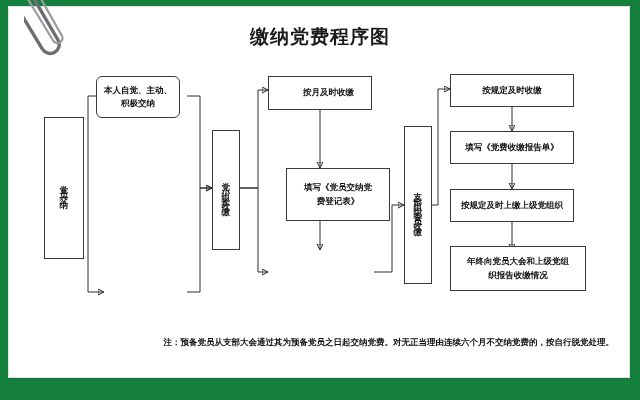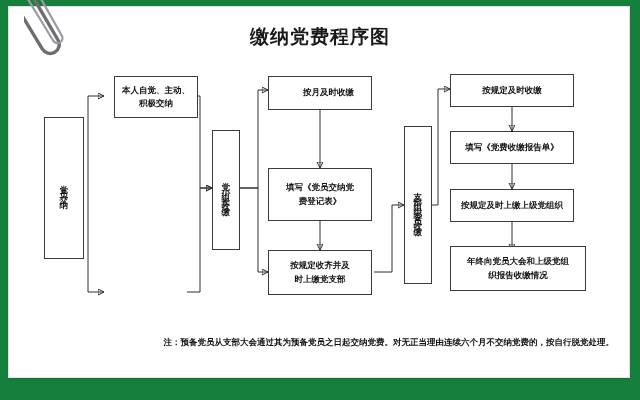--- a/index.html
+++ b/index.html
@@ -169,43 +169,39 @@
 
       <polyline points="512,164 512,189" marker-end="url(#ah)"></polyline>
 
       <polyline points="512,221 512,250" marker-end="url(#ah)"></polyline>
     </svg>
 
     <div class="node vertical" style="left:44px; top:117px; width:40px; height:142px;">
       <span class="txt">党员交纳</span>
     </div>
 
-    <div class="node" style="left:114px; top:76px; width:84px; height:42px;">
+    <div class="node" style="left:96px; top:76px; width:84px; height:42px;border-radius:6px;">
       <span class="txt">本人自觉、主动、
 积极交纳</span>
     </div>
 
 
     <div class="node vertical" style="left:212px; top:130px; width:28px; height:120px;">
       <span class="txt">党小组长收缴</span>
     </div>
 
     <div class="node" style="left:268px; top:76px; width:104px; height:34px;padding-left:20px;">
       <span class="txt">按月及时收缴</span>
     </div>
 
-    <div class="node" style="left:268px; top:168px; width:104px; height:53px;">
+    <div class="node" style="left:286px; top:168px; width:104px; height:53px;">
       <span class="txt">填写《党员交纳党
 费登记表》</span>
     </div>
 
-    <div class="node" style="left:268px; top:250px; width:104px; height:45px;">
-      <span class="txt">按规定收齐并及
-时上缴党支部</span>
-    </div>
 
     <div class="node vertical" style="left:404px; top:126px; width:28px; height:158px;">
       <span class="txt">支部组织委员收缴</span>
     </div>
 
     <div class="node" style="left:450px; top:74px; width:124px; height:33px;">
       <span class="txt">按规定及时收缴</span>
     </div>
 
     <div class="node" style="left:450px; top:131px; width:124px; height:33px;">

